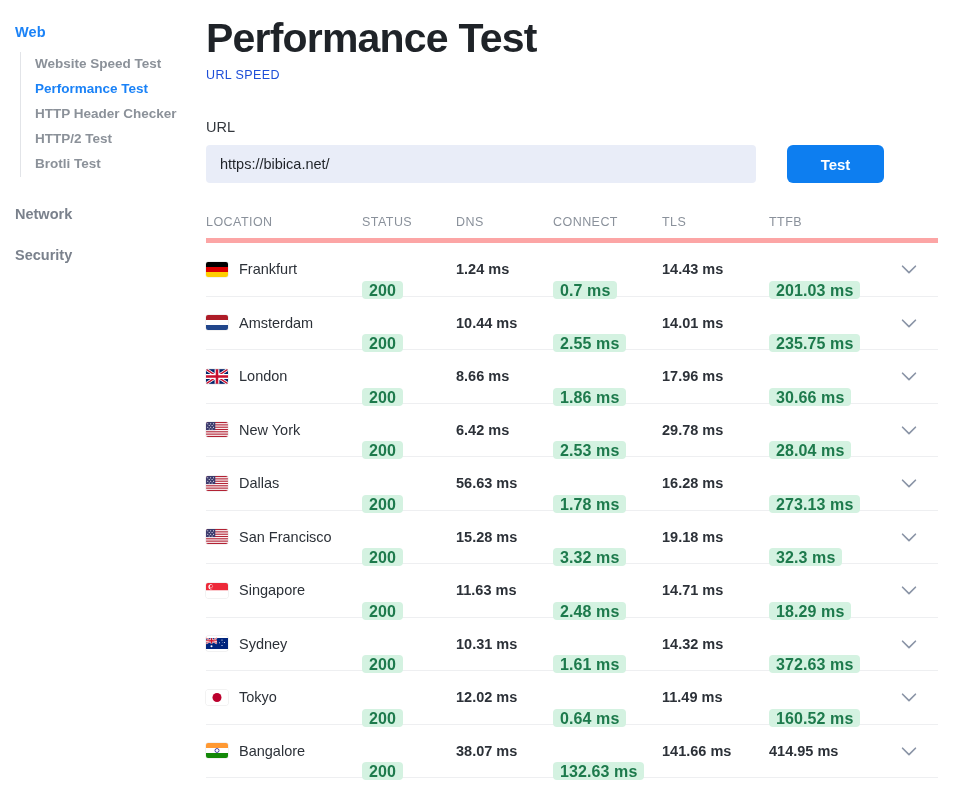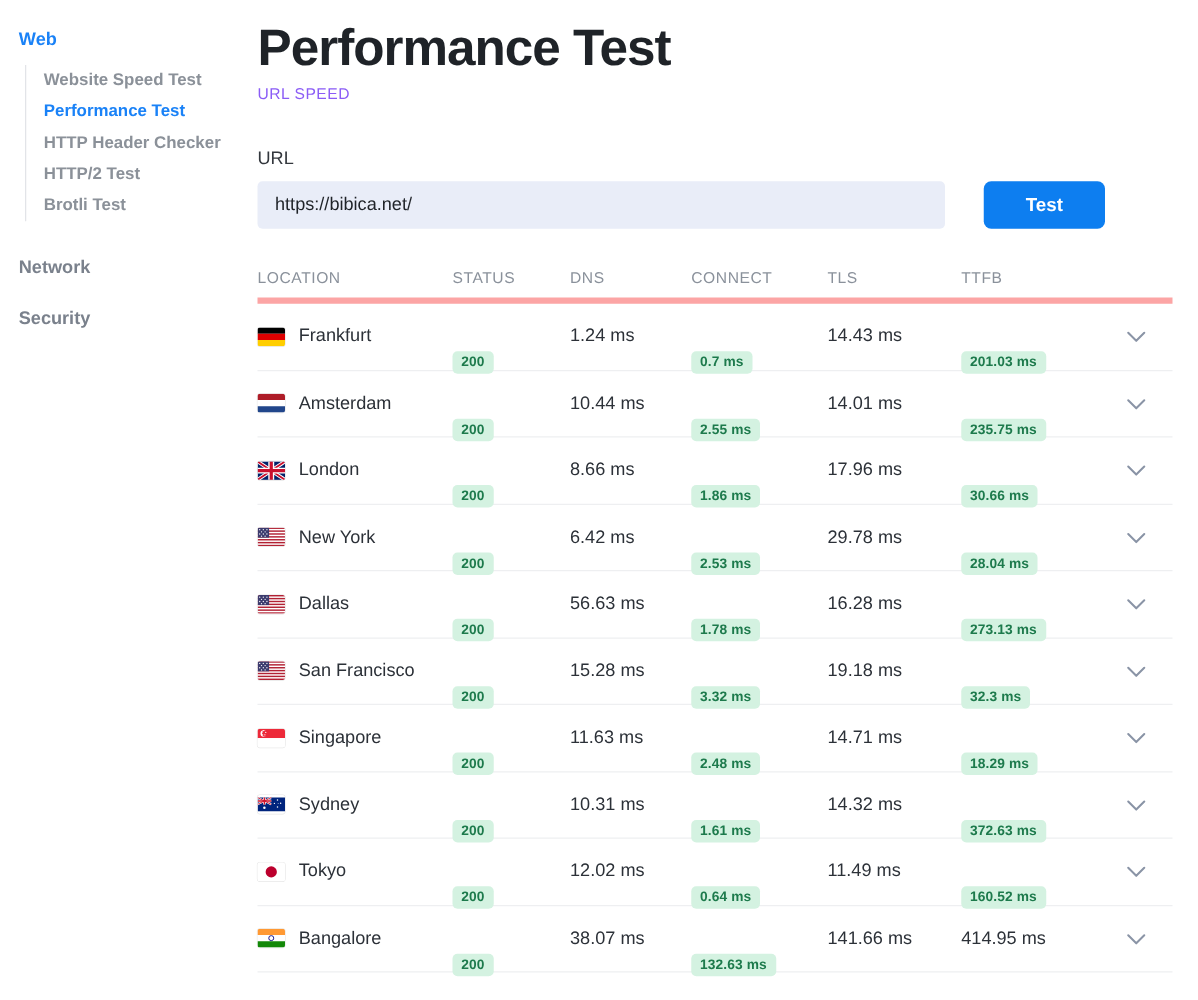--- a/index.html
+++ b/index.html
@@ -63,21 +63,21 @@
   .page-title {
     font-size: 41px;
     font-weight: 700;
     color: #1f2328;
     letter-spacing: -0.8px;
     line-height: 48px;
     margin: 14px 0 0 0;
   }
   .subtitle {
     font-size: 12.5px;
-    color: #8b5cf6;
+    color: #1d4ed8;
     letter-spacing: 0.4px;
     margin-top: 6px;
     font-weight: 400;
   }
 
   .url-label {
     font-size: 14.5px;
     color: #33373d;
     margin-top: 36px;
     line-height: 18px;
@@ -151,26 +151,27 @@
     width: 22px; height: 15px;
     border-radius: 2px;
     overflow: hidden;
     flex: 0 0 22px;
     display: block;
     box-shadow: 0 0 0 0.5px rgba(0,0,0,0.10);
   }
   .val {
     font-size: 14.5px;
     color: #2c3138;
+    font-weight: bold;
   }
   .badge {
     display: inline-block;
     background: #d4f2e1;
     color: #1d7a4c;
-    font-size: 11px;
+    font-size: 16px;
     font-weight: 700;
     border-radius: 4px;
     padding: 4px 7px 3px 7px;
     line-height: 11px;
     letter-spacing: 0.1px;
     margin-top: 42px;
   }
   .chev { width: 22px; height: 22px; cursor: pointer; display:block; }
 </style>
 </head>

